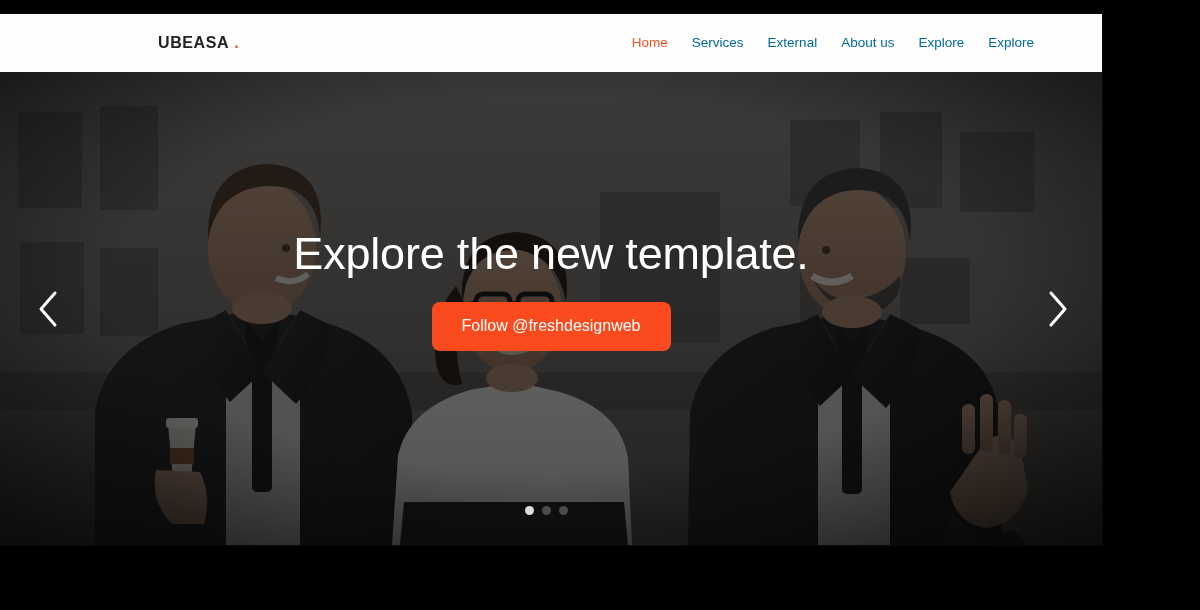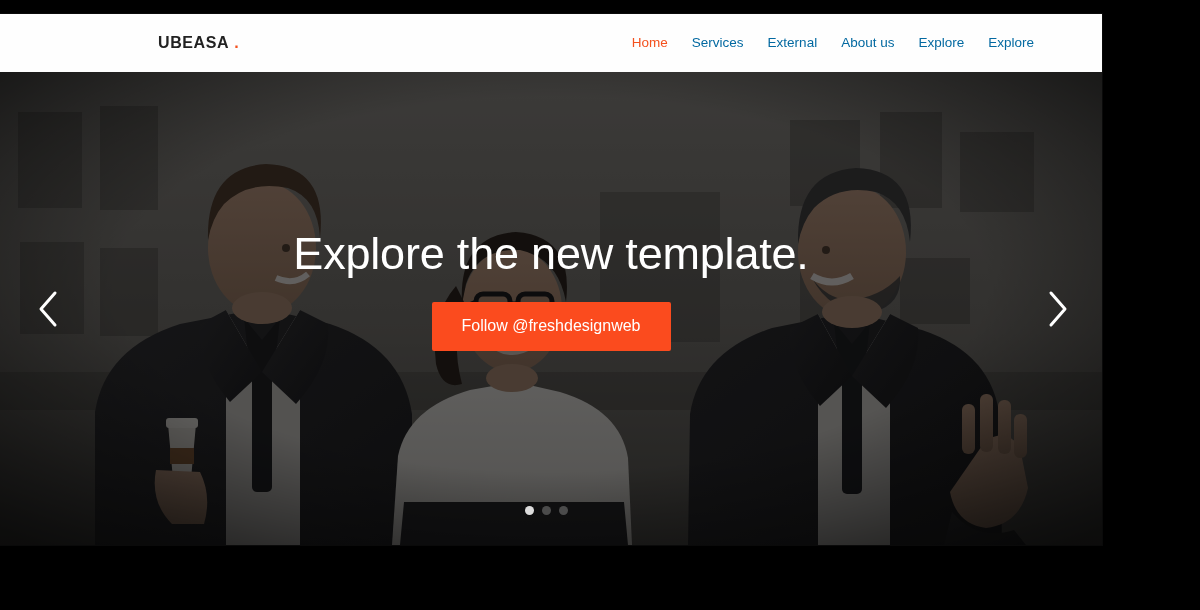--- a/index.html
+++ b/index.html
@@ -119,21 +119,21 @@
   }
   .hero-btn {
     margin-top:23px;
     display:inline-block;
     background:#fb4b1e;
     color:#ffffff;
     font-size:16px;
     line-height:1;
     padding:16px 30px 17px 30px;
     border:none;
-    border-radius:2px;
+    border-radius:8px;
     cursor:pointer;
     font-family:"Liberation Sans", sans-serif;
     white-space:nowrap;
   }
 
   
   .hero-arrow {
     position:absolute;
     top:50%;
     transform:translateY(-50%);

